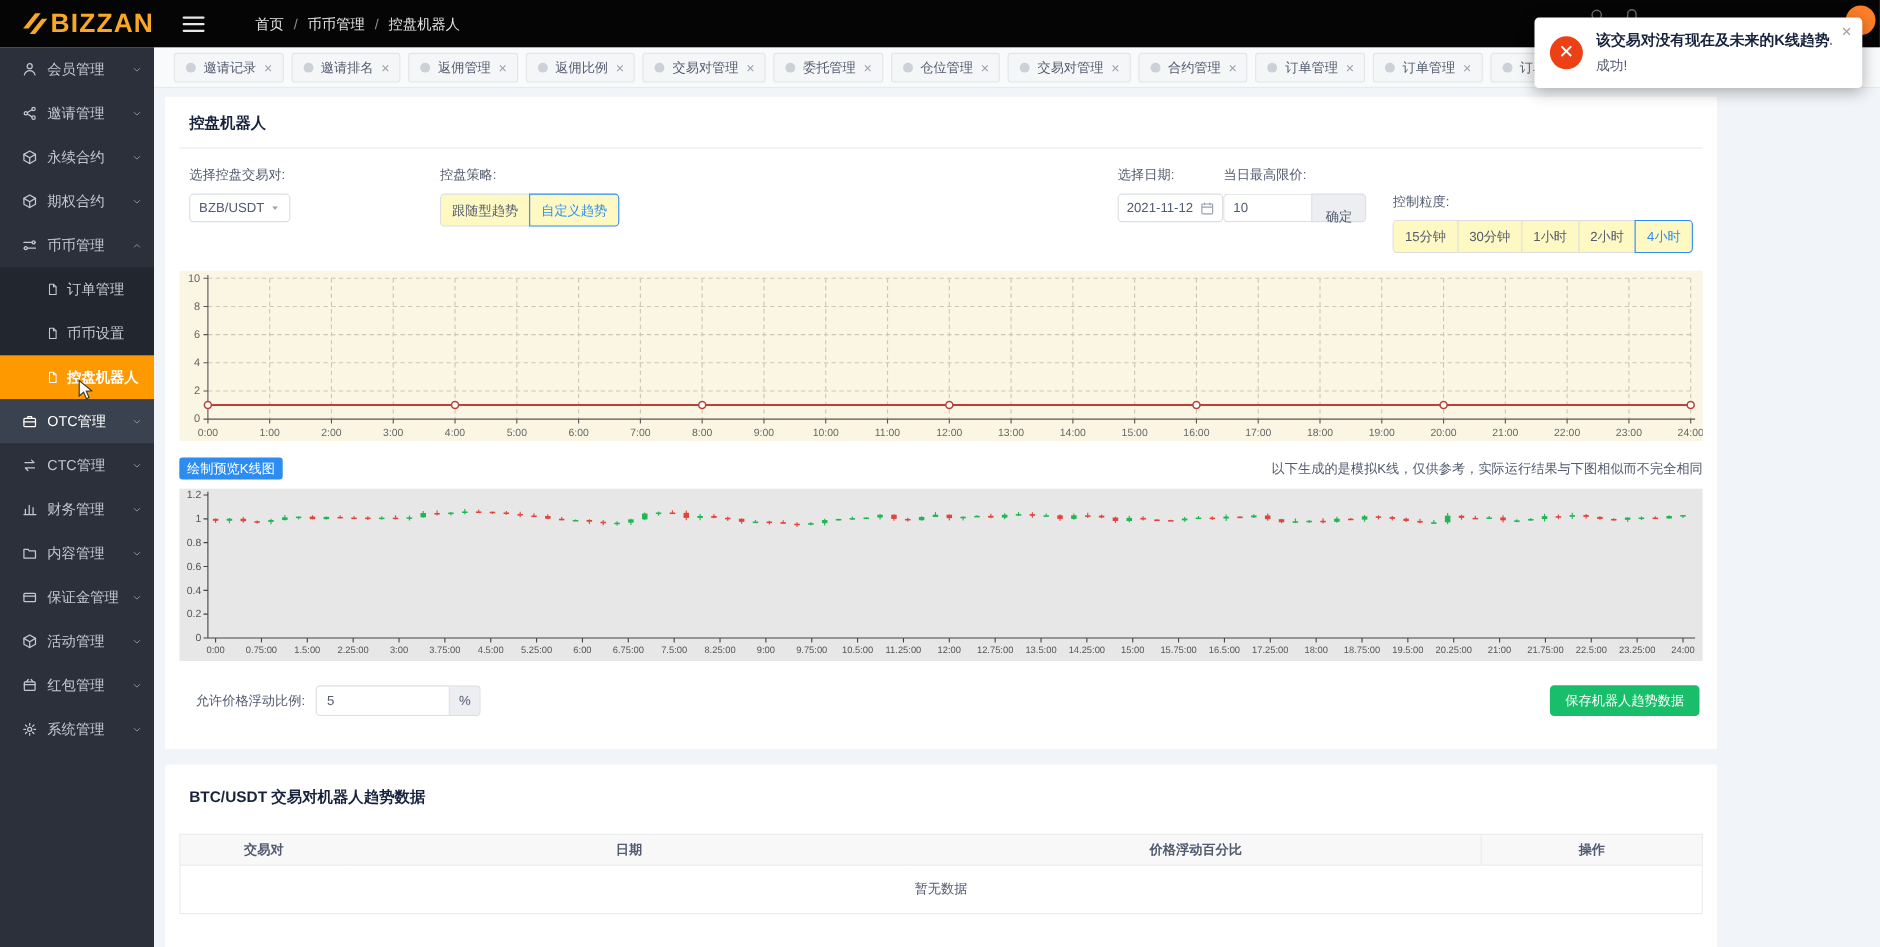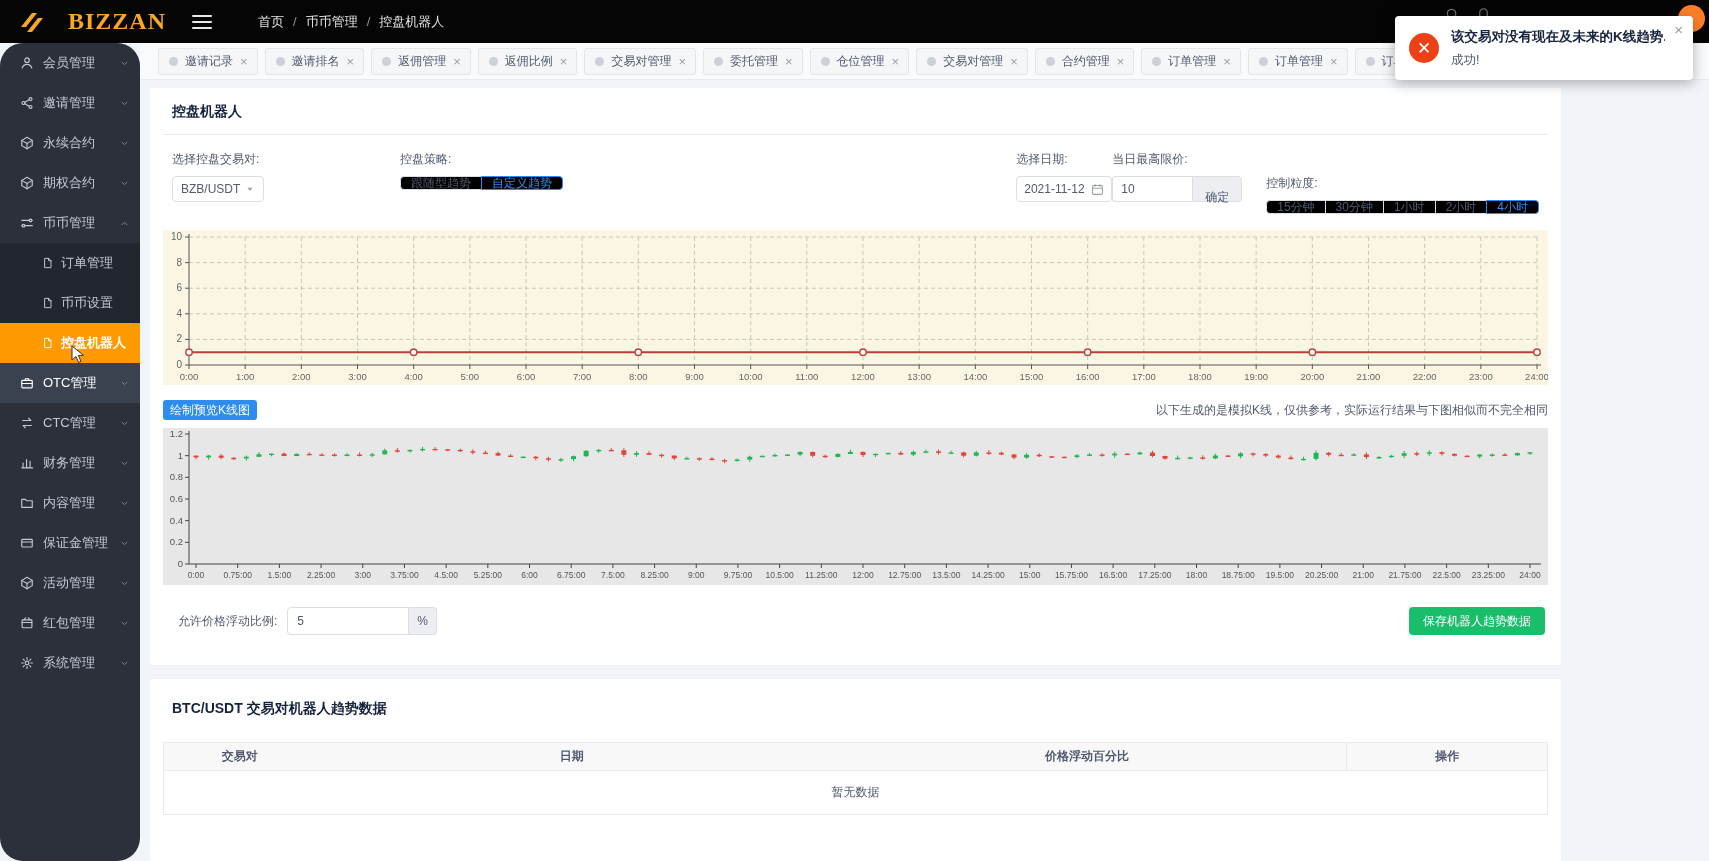--- a/index.html
+++ b/index.html
@@ -1,42 +1,42 @@
 <!DOCTYPE html>
 <html><head>
 <meta charset="utf-8">
 <style>
   * { box-sizing: border-box; margin: 0; padding: 0; }
   html,body { width:1709px; height:861px; overflow:hidden; }
   body { font-family:"Liberation Sans","DejaVu Sans",sans-serif; background:#f1f4f8; position:relative; }
 
   
   .header { position:absolute; top:0; left:0; right:0; height:43px; background:#050505; display:flex; align-items:center; z-index:40; }
-  .logo { display:flex; align-items:center; gap:24px; margin-left:18px; cursor:pointer;font-family:Liberation Serif, serif; }
+  .logo { display:flex; gap:2px; margin-left:18px; cursor:pointer; }
   .logo-text { color:#f9a825; font-size:24px; font-weight:bold; letter-spacing:1px; }
   .hamburger { margin-left:22px; display:flex; flex-direction:column; gap:4px; cursor:pointer; padding:4px; }
   .hamburger span { display:block; width:20px; height:2px; background:#e8e8e8; border-radius:1px; }
   .breadcrumb { margin-left:42px; display:flex; align-items:center; gap:9px; font-size:13px; color:#e3e3e3; }
   .breadcrumb .sep { color:#8f8f8f; }
   .breadcrumb .bc { cursor:pointer; }
   .hdr-icons { position:absolute; right:218px; top:7px; display:flex; gap:16px; color:#6b6b6b; }
   .hdr-icons svg { width:15px; height:15px; }
   .avatar { position:absolute; right:4px; top:5px; width:27px; height:27px; border-radius:50%; background:#ff7f27; z-index:120; cursor:pointer; }
 
   
   .toast { position:absolute; left:1395px; top:16px; width:298px; height:64px; background:#fff; border-radius:4px;
            box-shadow:0 3px 14px rgba(0,0,0,.3); z-index:100; }
   .toast-icon { position:absolute; left:14px; top:17px; width:30px; height:30px; border-radius:50%; background:#ed4014;
                 color:#fff; font-size:17px; font-weight:bold; display:flex; align-items:center; justify-content:center; }
   .toast-title { position:absolute; left:56px; top:12px; width:214px; font-size:13.5px; font-weight:bold; color:#17233d; white-space:nowrap; overflow:hidden; }
   .toast-msg { position:absolute; left:56px; top:36px; font-size:12.5px; color:#515a6e; }
   .toast-x { position:absolute; right:10px; top:6px; color:#999; font-size:15px; cursor:pointer; line-height:1; }
 
   
-  .sidebar { position:absolute; top:43px; left:0; width:140px; bottom:0; background:#2b303b; z-index:30;border-radius:23px; }
+  .sidebar { position:absolute; top:43px; left:0; width:140px; bottom:0; background:#2b303b; z-index:30; }
   .side-item { height:40px; display:flex; align-items:center; padding:0 10px 0 20px; color:#c3c9d4; font-size:13px; cursor:pointer; }
   .side-item.hover { background:#3a414f; color:#fff; }
   .side-item .icn { width:14px; height:14px; margin-right:9px; flex:none; }
   .side-item .lbl { flex:1; white-space:nowrap; }
   .side-item .chev { width:11px; height:11px; color:#8a919e; flex:none; }
   .submenu { background:#22262e; }
   .sub-item { height:40px; display:flex; align-items:center; padding-left:42px; color:#c3c9d4; font-size:13px; cursor:pointer; }
   .sub-item .icn { width:12px; height:12px; margin-right:7px; }
   .sub-item.active { background:#ff9900; color:#fff; font-weight:bold; }
   .cursor-gfx { position:absolute; left:70px; top:345px; z-index:50; pointer-events:none; }
@@ -55,21 +55,21 @@
 
   .form-row { display:flex; margin:16px 9px 0; font-size:12px; color:#515a6e; align-items:flex-start; }
   .fg label { display:block; margin-bottom:8px; }
   .fg-strategy { margin-left:136px; }
   .fg-date { margin-left:auto; }
   .fg-limit { }
   .fg-gran { margin-left:24px;margin-top:24px; }
 
   .select { width:92px; height:26px; border:1px solid #dcdee2; border-radius:4px; background:#fff; display:flex; align-items:center; justify-content:space-between; padding:0 8px; cursor:pointer; color:#515a6e; }
   .select .car { width:10px; height:10px; color:#9aa0ab; }
-  .btn { height:14px; padding:0 10px; border:1px solid #dcdee2; background:#000000; border-radius:4px; font-size:12px; color:#515a6e; display:inline-flex; align-items:center; cursor:pointer; }
+  .btn { height:30px; padding:0 10px; border:1px solid #dcdee2; background:#fef9c3; border-radius:4px; font-size:12px; color:#515a6e; display:inline-flex; align-items:center; cursor:pointer; }
   .btn-group { display:flex; }
   .btn-group .btn { border-radius:0; margin-left:-1px; }
   .btn-group .btn:first-child { border-radius:4px 0 0 4px; margin-left:0; }
   .btn-group .btn:last-child { border-radius:0 4px 4px 0; }
   .btn.sel { color:#2d8cf0; border-color:#2d8cf0; position:relative; z-index:2; }
   .dateinput { width:96px; height:26px; border:1px solid #dcdee2; border-radius:4px; background:#fff; display:flex; align-items:center; justify-content:space-between; padding:0 7px; color:#515a6e; cursor:pointer; }
   .dateinput .icn { width:13px; height:13px; color:#9aa0ab; }
   .igroup { display:flex; }
   .ig-input { width:80px; height:26px; border:1px solid #dcdee2; border-right:none; border-radius:4px 0 0 4px; background:#fff; padding:0 8px; font-size:12px; color:#515a6e; outline:none; font-family:inherit; }
   .ig-btn { height:26px; padding:12px 12px; background:#eceef1; border:1px solid #dcdee2; border-radius:0 4px 4px 0; font-size:12px; color:#515a6e; cursor:pointer; }

